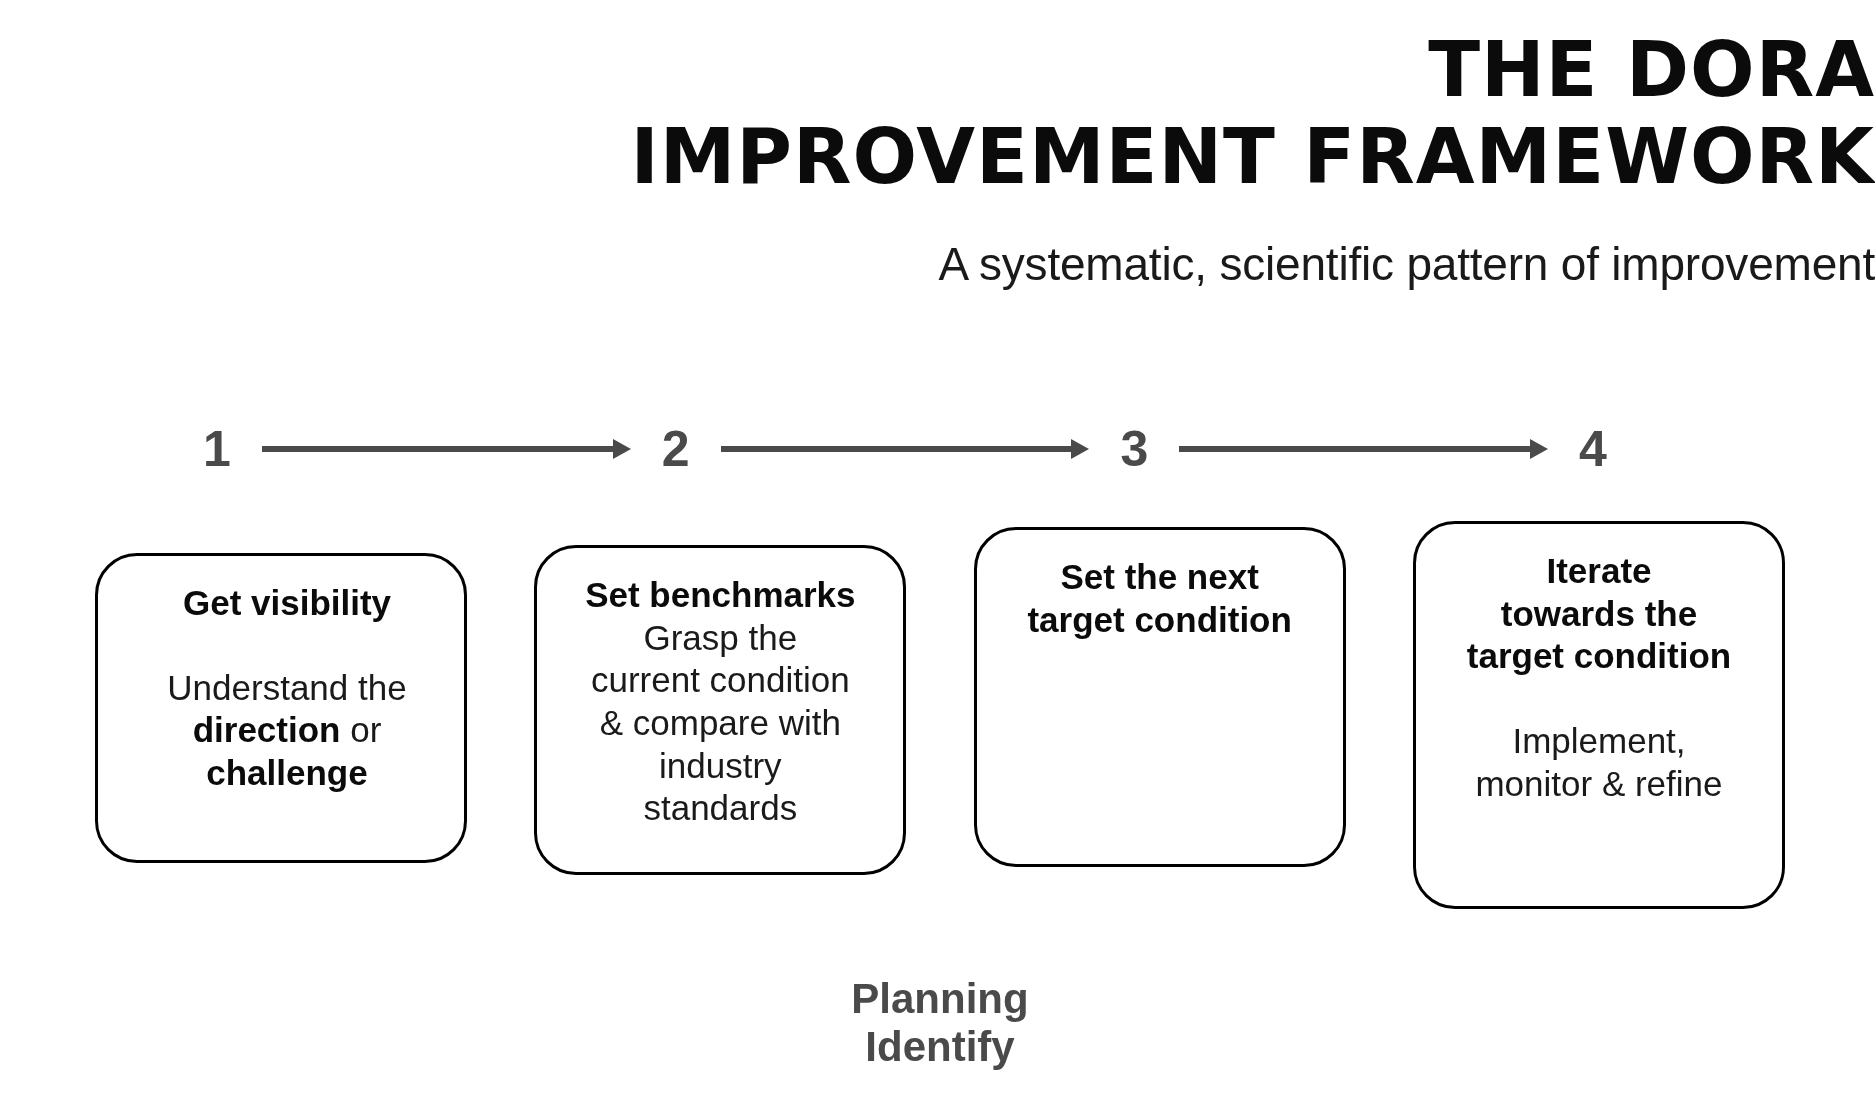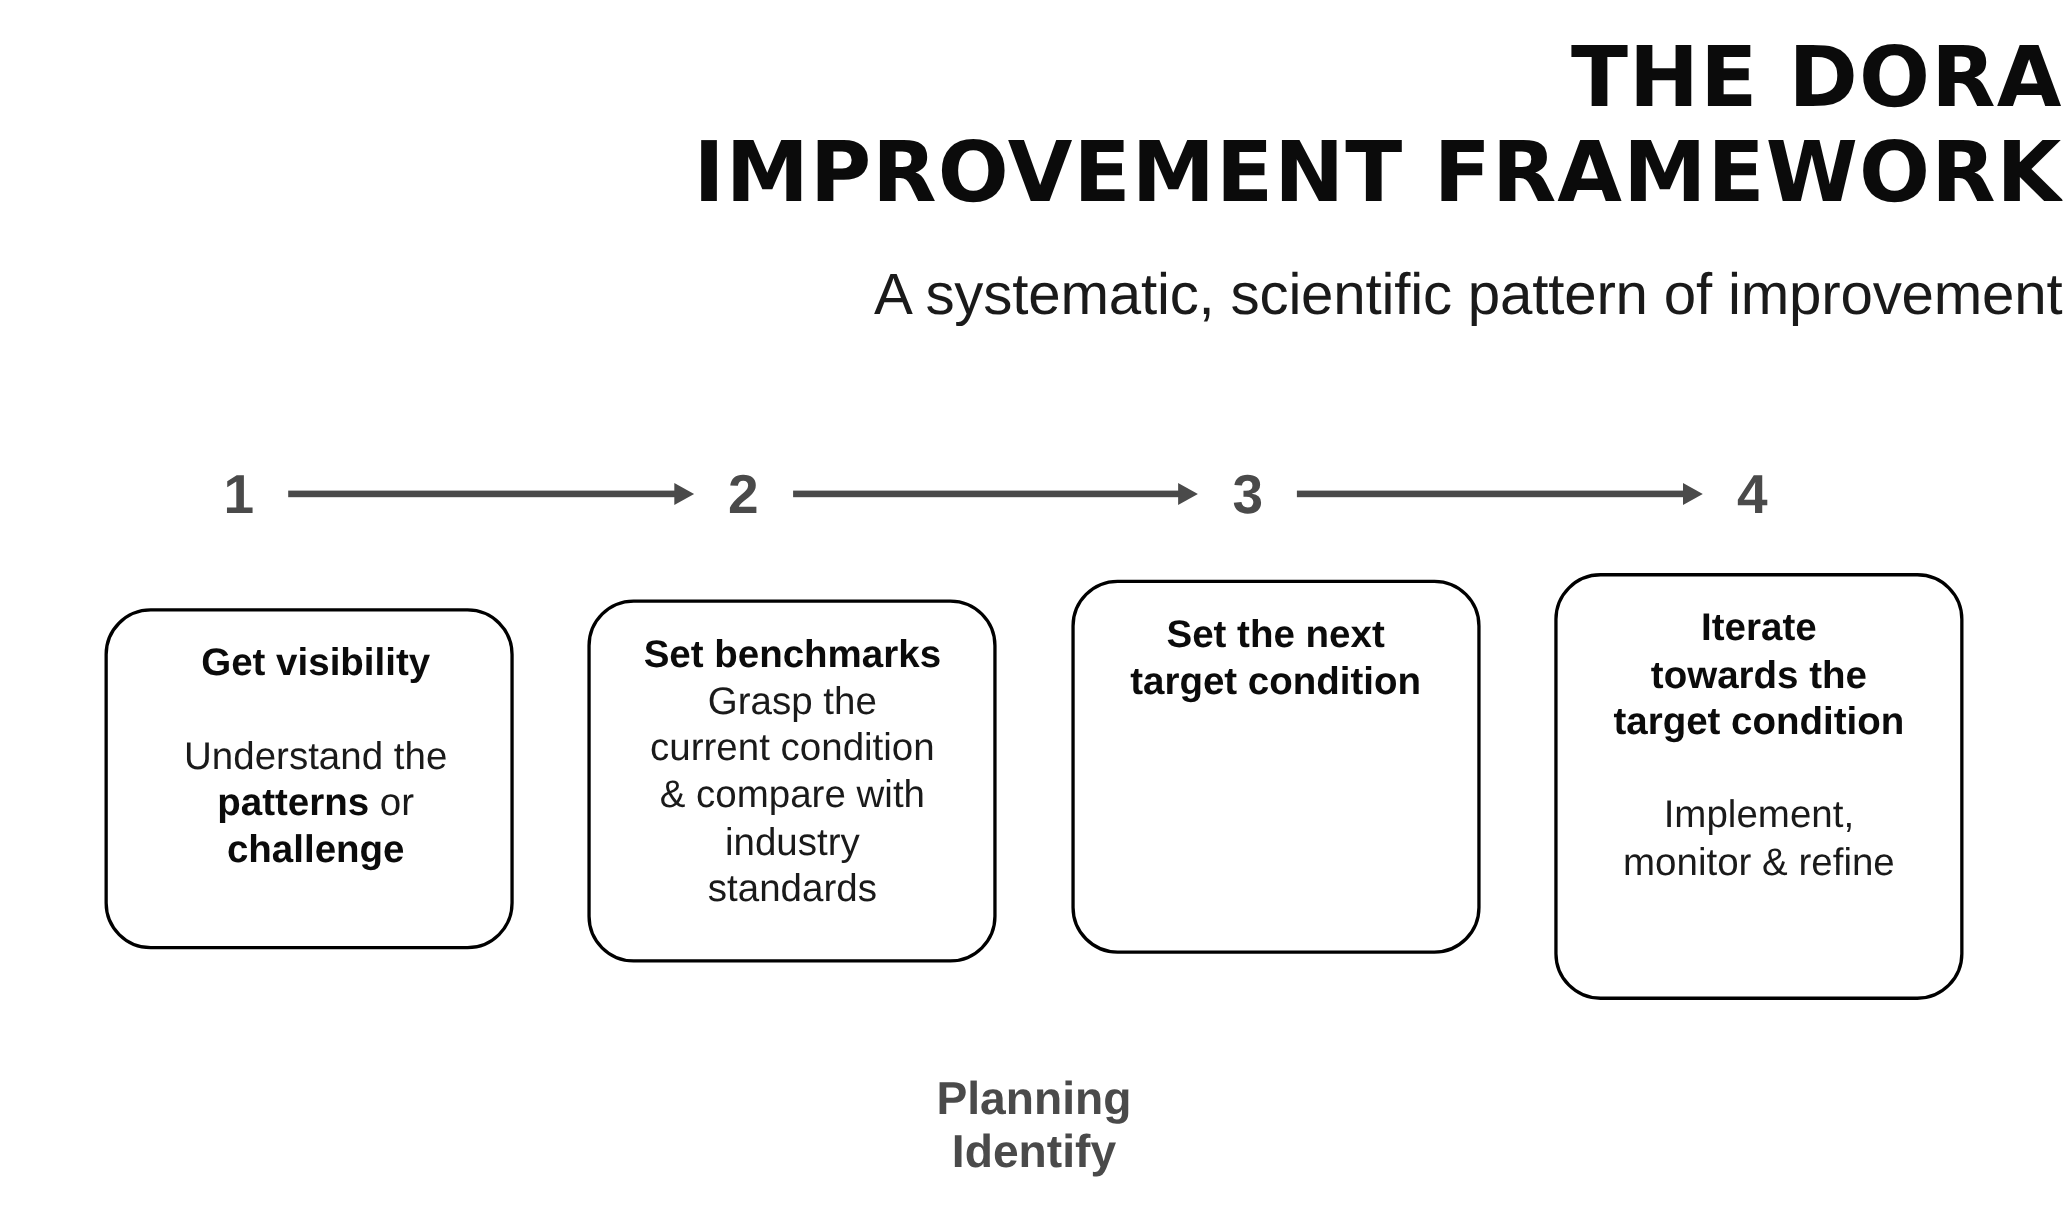--- a/index.html
+++ b/index.html
@@ -30,21 +30,21 @@
     color: #0b0b0b;
     margin: 0;
     text-transform: uppercase;
   }
   .title-line {
     display: block;
   }
   .subtitle {
     font-family: "Liberation Sans", sans-serif;
     font-weight: 400;
-    font-size: 53px;
+    font-size: 46px;
     color: #1a1a1a;
     margin: 0;
     padding-top: 36px;
     letter-spacing: -0.2px;
   }
 
   
   .steps-strip {
     position: absolute;
     left: 200px;
@@ -194,21 +194,21 @@
   </span>
   <span class="step-num">4</span>
 </div>
 
 <div class="cards">
 
   <div class="card card-1">
     <div class="card-title">Get visibility</div>
     <span class="spacer-line"></span>
     <div class="card-body">Understand the
-<b>patterns</b> or
+<b>direction</b> or
 <b>challenge</b></div>
   </div>
 
   <div class="card card-2">
     <div class="card-title">Set benchmarks</div>
     <div class="card-body">Grasp the
 current condition
 &amp; compare with
 industry
 standards</div>

